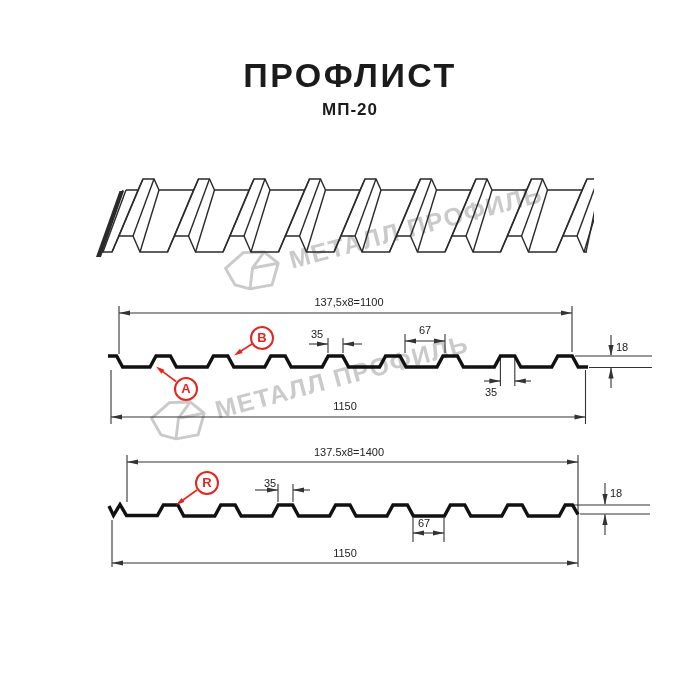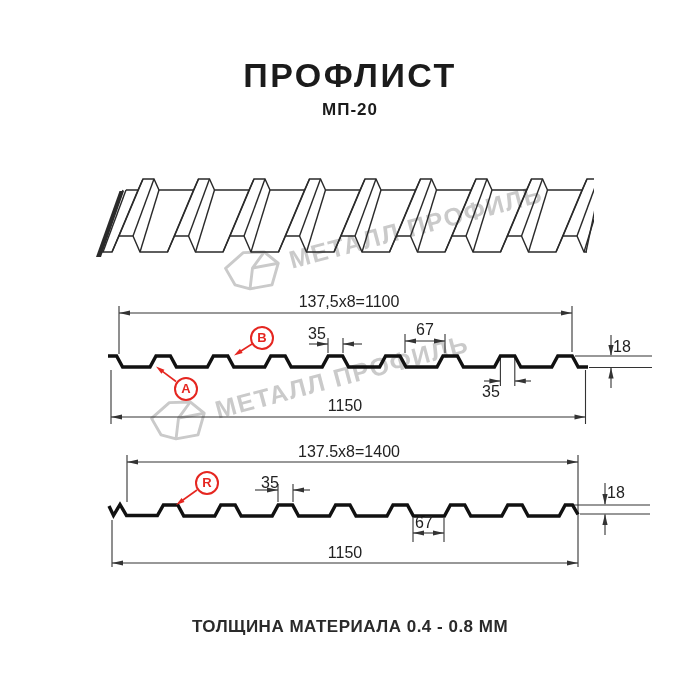--- a/index.html
+++ b/index.html
@@ -18,21 +18,21 @@
   
   .wm{position:absolute;display:flex;align-items:center;gap:9px;z-index:1;
       color:var(--wm);font-weight:700;font-size:25px;letter-spacing:1.5px;white-space:nowrap;}
   .wm1{left:224px;top:248px;transform:rotate(-15deg);transform-origin:29px 22px;}
   .wm2{left:150px;top:398px;transform:rotate(-15deg);transform-origin:29px 22px;}
   .wm svg{display:block;}
   
   #drawing{position:absolute;left:0;top:0;z-index:2;}
   
   .dim-label{position:absolute;z-index:3;transform:translate(-50%,-50%);
-             font-size:16px;color:#222;white-space:nowrap;line-height:14px;}
+             font-size:11px;color:#222;white-space:nowrap;line-height:14px;}
   
   .marker{position:absolute;z-index:3;width:20px;height:20px;border:2px solid var(--red);
           border-radius:50%;color:var(--red);font-size:13px;font-weight:600;
           line-height:20px;text-align:center;}
   
   .footer-note{position:absolute;top:617px;left:0;width:100%;text-align:center;z-index:3;
                font-size:17px;font-weight:700;letter-spacing:0.5px;color:#2a2a2a;}
 </style>
 </head>
 <body>
@@ -202,14 +202,13 @@
   <div class="dim-label" style="left:349px;top:452px">137.5x8=1400</div>
   <div class="dim-label" style="left:270px;top:483px">35</div>
   <div class="dim-label" style="left:424px;top:523px">67</div>
   <div class="dim-label" style="left:616px;top:493px">18</div>
   <div class="dim-label" style="left:345px;top:553px">1150</div>
 
   <div class="marker" style="left:174px;top:377px">A</div>
   <div class="marker" style="left:250px;top:325.5px">B</div>
   <div class="marker" style="left:195px;top:471px">R</div>
 
-  <div class="footer-note">ТОЛЩИНА МАТЕРИАЛА 0.4 - 0.8 ММ</div>
 </div>
 
 </body></html>

